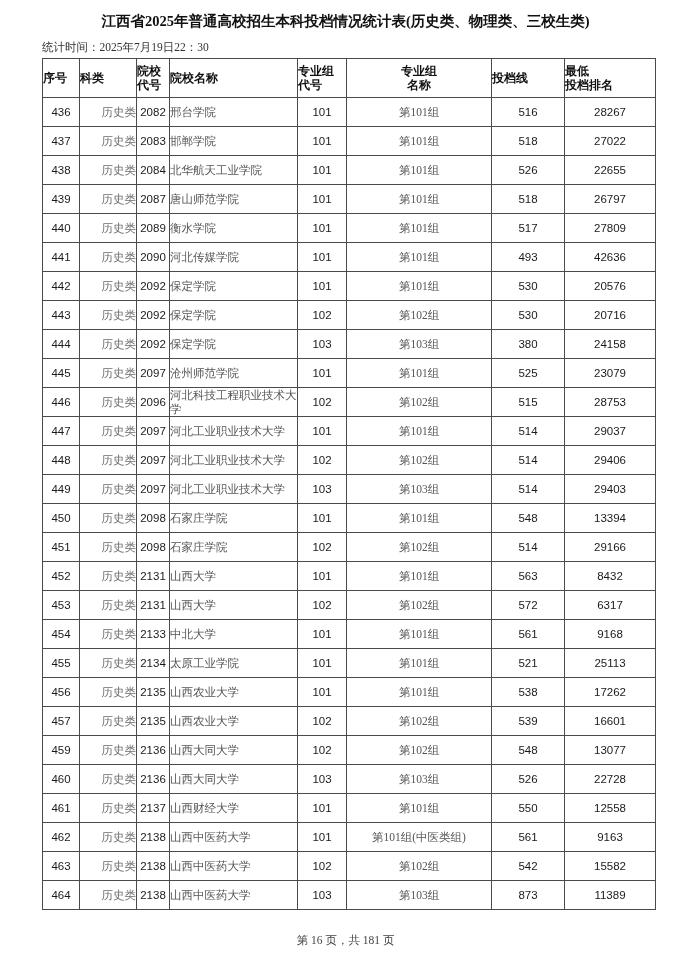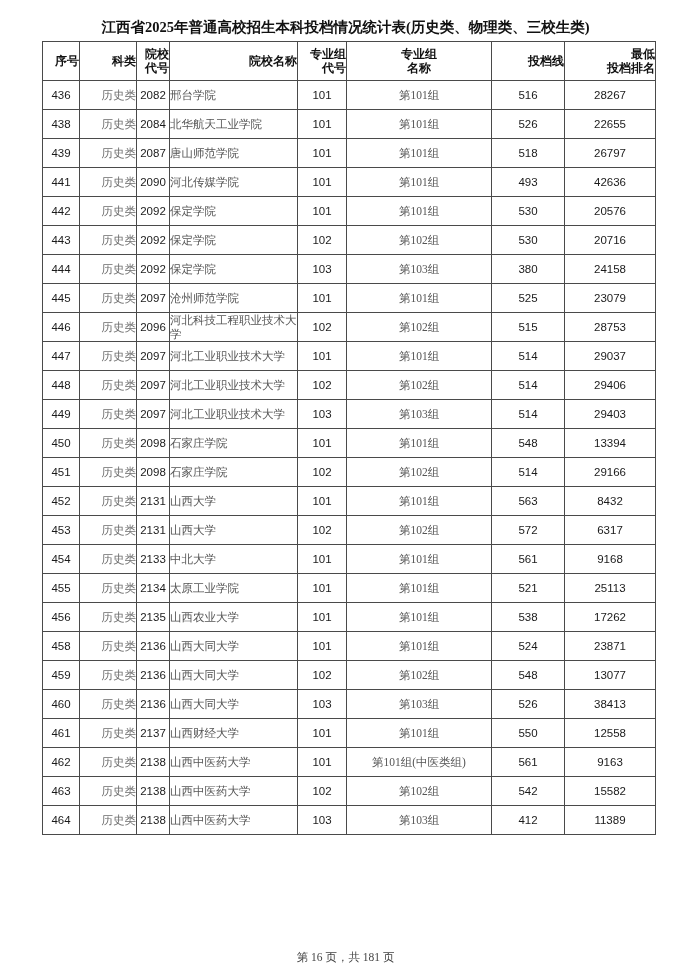--- a/index.html
+++ b/index.html
@@ -18,21 +18,21 @@
     position: relative;
     width: 691px;
     height: 977px;
     box-sizing: border-box;
   }
   .doc-title {
     text-align: center;
     font-size: 14.5px;
     font-weight: bold;
     letter-spacing: 0px;
-    padding-top: 17px;
+    padding-top: 11px;
     line-height: 20px;
     color: #111;
     font-family: "Liberation Serif", "DejaVu Serif", serif;
   }
   .stat-time {
     margin-top: 9px;
     margin-left: 42px;
     font-size: 11.5px;
     line-height: 14px;
     color: #333;
@@ -50,21 +50,21 @@
     font-size: 11.5px;
   }
   table.adm th, table.adm td {
     border: 1px solid #4a4a4a;
     padding: 0;
     vertical-align: middle;
     font-weight: normal;
   }
   table.adm thead th {
     height: 38px;
-    text-align: right;
+    text-align: left;
     font-size: 12px;
     font-weight: bold;
     line-height: 14px;
     color: #111;
     font-family: "Liberation Serif", "DejaVu Serif", serif;
   }
   table.adm tbody td {
     height: 28px;
   }
   .c-seq   { width: 36px;  text-align: center; font-family: "Liberation Sans", sans-serif; font-size: 11.5px; color:#1a1a1a;}
@@ -84,36 +84,37 @@
   .hdr-gname { width: 144px; }
   .hdr-score { width: 72px; }
   .hdr-rank  { width: 90px; }
 
   .hdr-2line { line-height: 15px; }
 
   .footer {
     position: absolute;
     left: 0;
     right: 0;
-    bottom: 12px;
+    bottom: 29px;
     text-align: center;
     font-size: 11.5px;
     color: #444;
     font-family: "Liberation Serif", "DejaVu Serif", serif;
   }
   .tall-row td { height: 40px; }
   .wrapname { white-space: normal; word-break: break-all; }
 </style>
 </head>
 <body>
 
 <div class="page">
 
   <div class="doc-title">江西省2025年普通高校招生本科投档情况统计表(历史类、物理类、三校生类)</div>
 
+  <div class="stat-time">统计时间：2025年7月19日22：30</div>
 
   <div class="table-wrap">
     <table class="adm">
       <thead>
         <tr>
           <th class="hdr-seq">序号</th>
           <th class="hdr-cat">科类</th>
           <th class="hdr-code hdr-2line">
             <div>院校</div>
             <div>代号</div>
@@ -139,38 +140,58 @@
             <td class="c-seq">436</td>
             <td class="c-cat">历史类</td>
             <td class="c-code">2082</td>
             <td class="c-name wrapname">邢台学院</td>
             <td class="c-gcode">101</td>
             <td class="c-gname">第101组</td>
             <td class="c-score">516</td>
             <td class="c-rank">28267</td>
           </tr>
           <tr>
+            <td class="c-seq">437</td>
+            <td class="c-cat">历史类</td>
+            <td class="c-code">2083</td>
+            <td class="c-name wrapname">邯郸学院</td>
+            <td class="c-gcode">101</td>
+            <td class="c-gname">第101组</td>
+            <td class="c-score">518</td>
+            <td class="c-rank">27022</td>
+          </tr>
+          <tr>
             <td class="c-seq">438</td>
             <td class="c-cat">历史类</td>
             <td class="c-code">2084</td>
             <td class="c-name wrapname">北华航天工业学院</td>
             <td class="c-gcode">101</td>
             <td class="c-gname">第101组</td>
             <td class="c-score">526</td>
             <td class="c-rank">22655</td>
           </tr>
           <tr>
             <td class="c-seq">439</td>
             <td class="c-cat">历史类</td>
             <td class="c-code">2087</td>
             <td class="c-name wrapname">唐山师范学院</td>
             <td class="c-gcode">101</td>
             <td class="c-gname">第101组</td>
             <td class="c-score">518</td>
             <td class="c-rank">26797</td>
+          </tr>
+          <tr>
+            <td class="c-seq">440</td>
+            <td class="c-cat">历史类</td>
+            <td class="c-code">2089</td>
+            <td class="c-name wrapname">衡水学院</td>
+            <td class="c-gcode">101</td>
+            <td class="c-gname">第101组</td>
+            <td class="c-score">517</td>
+            <td class="c-rank">27809</td>
           </tr>
           <tr>
             <td class="c-seq">441</td>
             <td class="c-cat">历史类</td>
             <td class="c-code">2090</td>
             <td class="c-name wrapname">河北传媒学院</td>
             <td class="c-gcode">101</td>
             <td class="c-gname">第101组</td>
             <td class="c-score">493</td>
             <td class="c-rank">42636</td>
@@ -319,48 +340,48 @@
             <td class="c-seq">456</td>
             <td class="c-cat">历史类</td>
             <td class="c-code">2135</td>
             <td class="c-name wrapname">山西农业大学</td>
             <td class="c-gcode">101</td>
             <td class="c-gname">第101组</td>
             <td class="c-score">538</td>
             <td class="c-rank">17262</td>
           </tr>
           <tr>
-            <td class="c-seq">458</td>
-            <td class="c-cat">历史类</td>
-            <td class="c-code">2136</td>
-            <td class="c-name wrapname">山西大同大学</td>
-            <td class="c-gcode">101</td>
-            <td class="c-gname">第101组</td>
-            <td class="c-score">524</td>
-            <td class="c-rank">23871</td>
+            <td class="c-seq">457</td>
+            <td class="c-cat">历史类</td>
+            <td class="c-code">2135</td>
+            <td class="c-name wrapname">山西农业大学</td>
+            <td class="c-gcode">102</td>
+            <td class="c-gname">第102组</td>
+            <td class="c-score">539</td>
+            <td class="c-rank">16601</td>
           </tr>
           <tr>
             <td class="c-seq">459</td>
             <td class="c-cat">历史类</td>
             <td class="c-code">2136</td>
             <td class="c-name wrapname">山西大同大学</td>
             <td class="c-gcode">102</td>
             <td class="c-gname">第102组</td>
             <td class="c-score">548</td>
             <td class="c-rank">13077</td>
           </tr>
           <tr>
             <td class="c-seq">460</td>
             <td class="c-cat">历史类</td>
             <td class="c-code">2136</td>
             <td class="c-name wrapname">山西大同大学</td>
             <td class="c-gcode">103</td>
             <td class="c-gname">第103组</td>
             <td class="c-score">526</td>
-            <td class="c-rank">38413</td>
+            <td class="c-rank">22728</td>
           </tr>
           <tr>
             <td class="c-seq">461</td>
             <td class="c-cat">历史类</td>
             <td class="c-code">2137</td>
             <td class="c-name wrapname">山西财经大学</td>
             <td class="c-gcode">101</td>
             <td class="c-gname">第101组</td>
             <td class="c-score">550</td>
             <td class="c-rank">12558</td>
@@ -385,21 +406,21 @@
             <td class="c-score">542</td>
             <td class="c-rank">15582</td>
           </tr>
           <tr>
             <td class="c-seq">464</td>
             <td class="c-cat">历史类</td>
             <td class="c-code">2138</td>
             <td class="c-name wrapname">山西中医药大学</td>
             <td class="c-gcode">103</td>
             <td class="c-gname">第103组</td>
-            <td class="c-score">412</td>
+            <td class="c-score">873</td>
             <td class="c-rank">11389</td>
           </tr>
         </tbody>
     </table>
   </div>
 
   <div class="footer">第 16 页，共 181 页</div>
 </div>
 
 </body></html>

